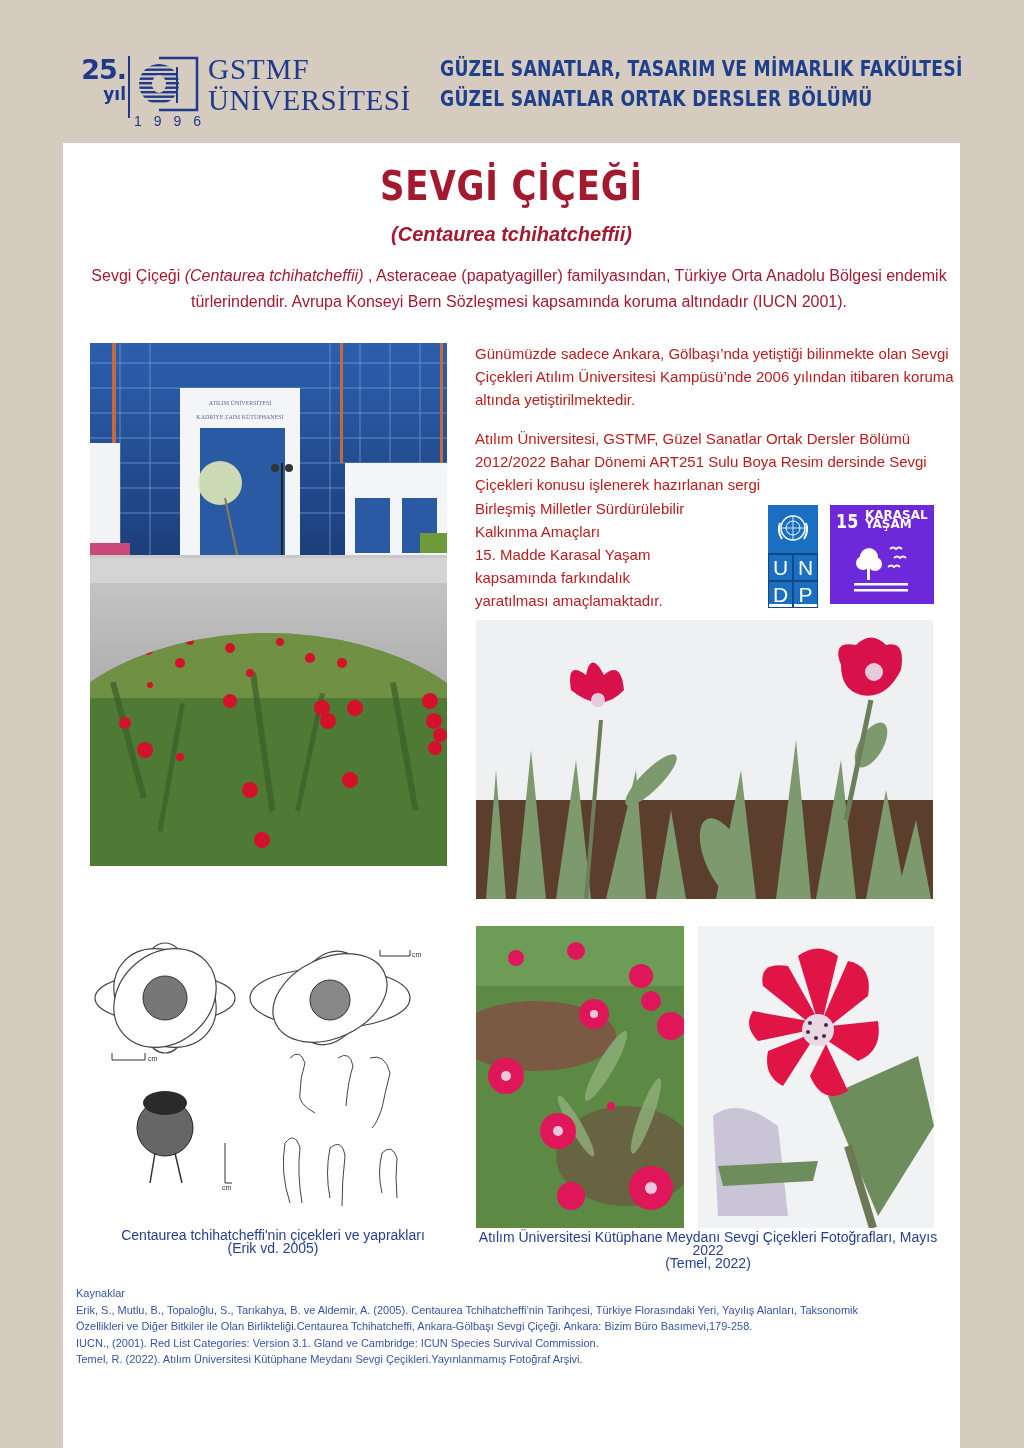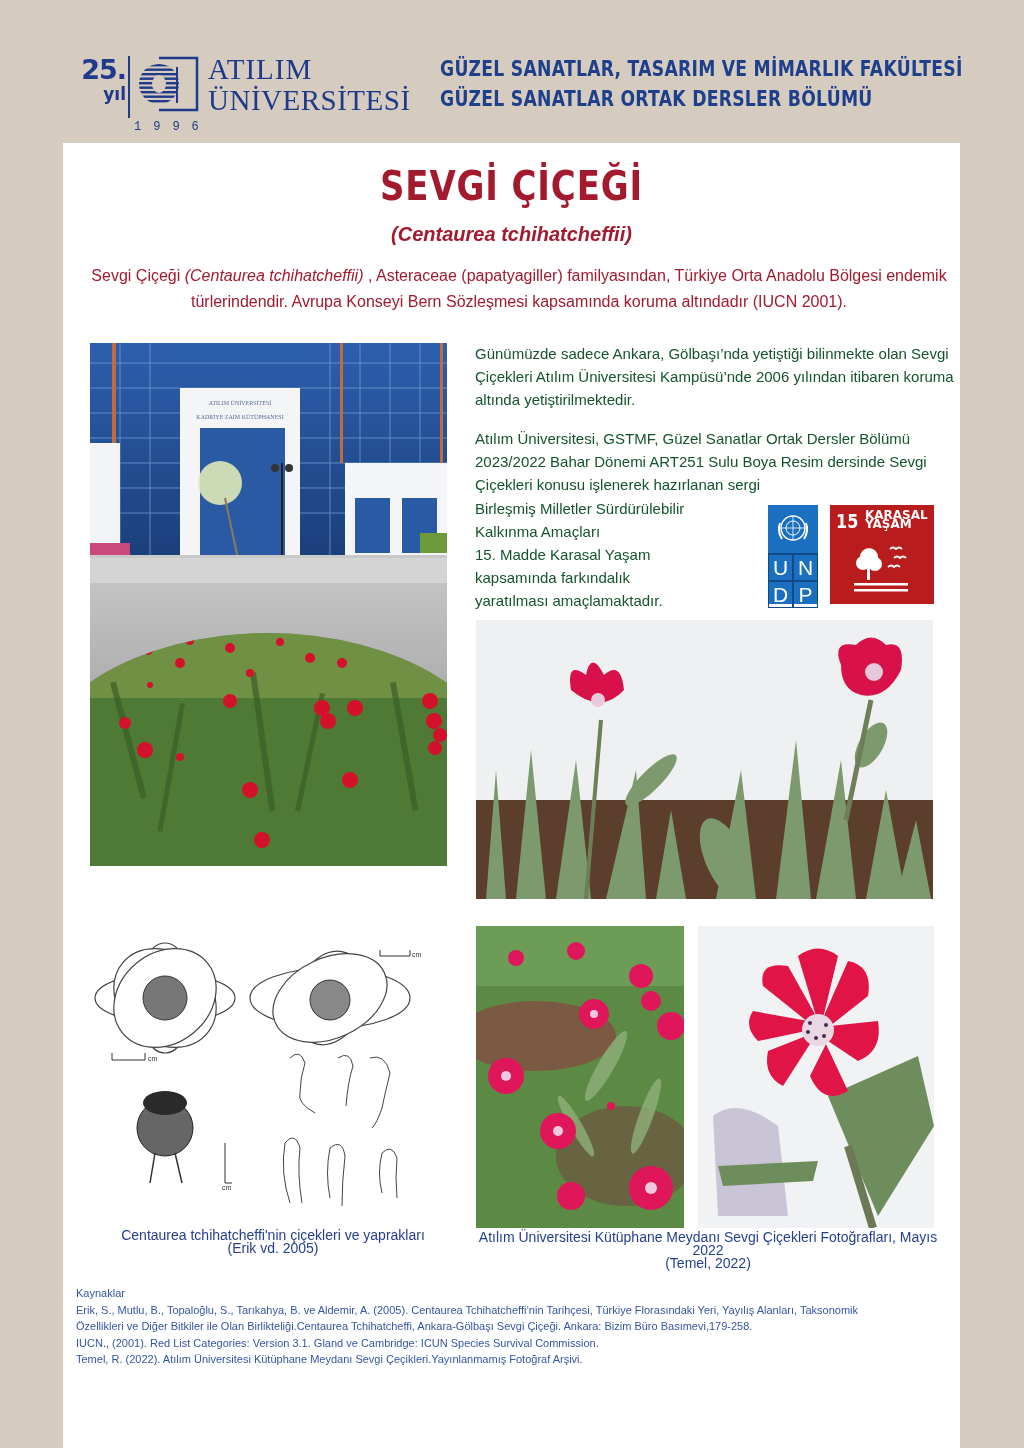--- a/index.html
+++ b/index.html
@@ -10,45 +10,45 @@
     position: relative;
     overflow: hidden;
   }
   
   .header { position: absolute; left: 0; top: 0; width: 1024px; height: 134px; }
   .logo-25 { position: absolute; left: 70px; top: 56px; width: 56px; text-align: right; color: #1f3a8a; }
   .logo-25 .num { font-family: "DejaVu Sans", sans-serif; font-weight: bold; font-size: 27px; letter-spacing: -1px; line-height: 28px; }
   .logo-25 .yil { font-family: "DejaVu Sans", sans-serif; font-weight: bold; font-size: 17px; line-height: 20px; }
   .logo-divider { position: absolute; left: 128px; top: 56px; width: 2px; height: 62px; background: #1f3a8a; }
   .logo-mark { position: absolute; left: 137px; top: 55px; width: 64px; height: 58px; }
-  .logo-year { position: absolute; left: 134px; top: 120px; width: 70px; font-family: Liberation Mono, monospace; font-size: 12px; color: #1f3a8a; letter-spacing: 12px; }
+  .logo-year { position: absolute; left: 134px; top: 113px; width: 70px; font-family: Liberation Sans, sans-serif; font-size: 14px; color: #1f3a8a; letter-spacing: 12px; }
   .logo-name { position: absolute; left: 208px; top: 54px; color: #1f3a8a; font-family: "Liberation Serif", serif; line-height: 31px; }
   .logo-name .l1 { font-size: 29px; letter-spacing: 1px; }
   .logo-name .l2 { font-size: 29px; letter-spacing: 0.5px; }
   .faculty { position: absolute; left: 440px; top: 54px; color: #1e3f8c; font-family: "DejaVu Sans", sans-serif; font-weight: bold; font-size: 21px; line-height: 30px; transform: scaleX(0.82); transform-origin: left top; white-space: nowrap; letter-spacing: 0.3px; }
 
   
   .panel { position: absolute; left: 63px; top: 143px; width: 897px; height: 1392px; background: #ffffff; }
   .title { position: absolute; left: 0; top: 20px; width: 100%; text-align: center; color: #a31a2e; font-family: "DejaVu Sans", sans-serif; font-weight: bold; font-size: 40px; letter-spacing: 1px; transform: scaleX(0.85); }
   .subtitle { position: absolute; left: 0; top: 80px; width: 100%; text-align: center; color: #a31a2e; font-family: "Liberation Sans", sans-serif; font-style: italic; font-weight: bold; font-size: 20px; }
   .intro { position: absolute; left: 18px; top: 120px; width: 862px; text-align: center; color: #a31a2e; font-size: 16px; line-height: 26px; margin-left: 7px; }
   .intro i { font-style: italic; }
 
   .photo { position: absolute; overflow: hidden; }
   .photo-building { left: 27px; top: 200px; width: 357px; height: 523px; }
-  .blue-text { position: absolute; color: #14532d; font-size: 15px; line-height: 23px; }
+  .blue-text { position: absolute; color: #b91c1c; font-size: 15px; line-height: 23px; }
   .para1 { left: 412px; top: 199px; width: 480px; }
   .para2 { left: 412px; top: 284px; width: 480px; }
   .para3 { left: 412px; top: 354px; width: 290px; }
 
   .undp { position: absolute; left: 705px; top: 362px; width: 50px; height: 99px; background: #1a6fc0; }
   .undp .emblem { position: absolute; left: 6px; top: 4px; width: 38px; height: 38px; }
   .undp .letters { position: absolute; left: 0; top: 48px; width: 50px; height: 51px; display: grid; grid-template-columns: 1fr 1fr; grid-template-rows: 1fr 1fr; border-top: 1px solid #0f4a86; }
   .undp .letters span { color: #ffffff; font-size: 21px; line-height: 25px; text-align: center; border: 1px solid #0f4a86; }
-  .sdg { position: absolute; left: 767px; top: 362px; width: 104px; height: 99px; background: #b91c1c; }
+  .sdg { position: absolute; left: 767px; top: 362px; width: 104px; height: 99px; background: #6d28d9; }
   .sdg .n { position: absolute; left: 6px; top: 4px; color: #fff; font-family: "DejaVu Sans", sans-serif; font-weight: bold; font-size: 20px; transform: scaleX(0.8); transform-origin: left top; }
   .sdg .t { position: absolute; left: 35px; top: 6px; color: #fff; font-family: "DejaVu Sans", sans-serif; font-weight: bold; font-size: 12px; line-height: 9px; }
   .sdg svg { position: absolute; left: 24px; top: 38px; }
 
   .photo-plants { left: 413px; top: 477px; width: 457px; height: 279px; }
   .drawings { left: 27px; top: 785px; width: 360px; height: 290px; }
   .photo-field { left: 413px; top: 783px; width: 208px; height: 302px; }
   .photo-closeup { left: 635px; top: 783px; width: 236px; height: 302px; }
 
   .caption { position: absolute; text-align: center; color: #243f8f; font-size: 14px; line-height: 13px; }
@@ -83,21 +83,21 @@
       <rect x="0" y="36" width="44" height="2.4"></rect>
       <rect x="0" y="40.5" width="44" height="2.4"></rect>
       <rect x="0" y="45" width="44" height="2.4"></rect>
     </g>
     <ellipse cx="22" cy="29" rx="7" ry="9" fill="#d5cbbf"></ellipse>
     <path d="M22 3 L60 3 L60 55 L22 55" fill="none" stroke="#1f3a8a" stroke-width="2.5"></path>
     <path d="M40 12 L40 48" stroke="#1f3a8a" stroke-width="2"></path>
   </svg>
   <div class="logo-year">1996</div>
   <div class="logo-name">
-    <div class="l1">ATILIM</div>
+    <div class="l1">GSTMF</div>
     <div class="l2">ÜNİVERSİTESİ</div>
   </div>
   <div class="faculty">
     <div>GÜZEL SANATLAR, TASARIM VE MİMARLIK FAKÜLTESİ</div>
     <div>GÜZEL SANATLAR ORTAK DERSLER BÖLÜMÜ</div>
   </div>
 </div>
 
 <div class="panel">
   <div class="title">SEVGİ ÇİÇEĞİ</div>
@@ -192,21 +192,21 @@
             <circle cx="260" cy="437" r="8"></circle>
             <circle cx="172" cy="497" r="8"></circle>
           <circle cx="90" cy="414" r="4"></circle>
             <circle cx="60" cy="342" r="3"></circle>
         </g>
       </g>
     </svg>
   </div>
 
   <div class="blue-text para1">Günümüzde sadece Ankara, Gölbaşı’nda yetiştiği bilinmekte olan Sevgi Çiçekleri Atılım Üniversitesi Kampüsü’nde 2006 yılından itibaren koruma altında yetiştirilmektedir.</div>
-  <div class="blue-text para2">Atılım Üniversitesi, GSTMF, Güzel Sanatlar Ortak Dersler Bölümü 2023/2022 Bahar Dönemi ART251 Sulu Boya Resim dersinde Sevgi Çiçekleri konusu işlenerek hazırlanan sergi</div>
+  <div class="blue-text para2">Atılım Üniversitesi, GSTMF, Güzel Sanatlar Ortak Dersler Bölümü 2012/2022 Bahar Dönemi ART251 Sulu Boya Resim dersinde Sevgi Çiçekleri konusu işlenerek hazırlanan sergi</div>
   <div class="blue-text para3">
     <div>Birleşmiş Milletler Sürdürülebilir</div>
     <div>Kalkınma Amaçları</div>
     <div>15. Madde Karasal Yaşam</div>
     <div>kapsamında farkındalık</div>
     <div>yaratılması amaçlamaktadır.</div>
   </div>
 
   <div class="undp">
     <svg class="emblem" viewBox="0 0 38 38">

